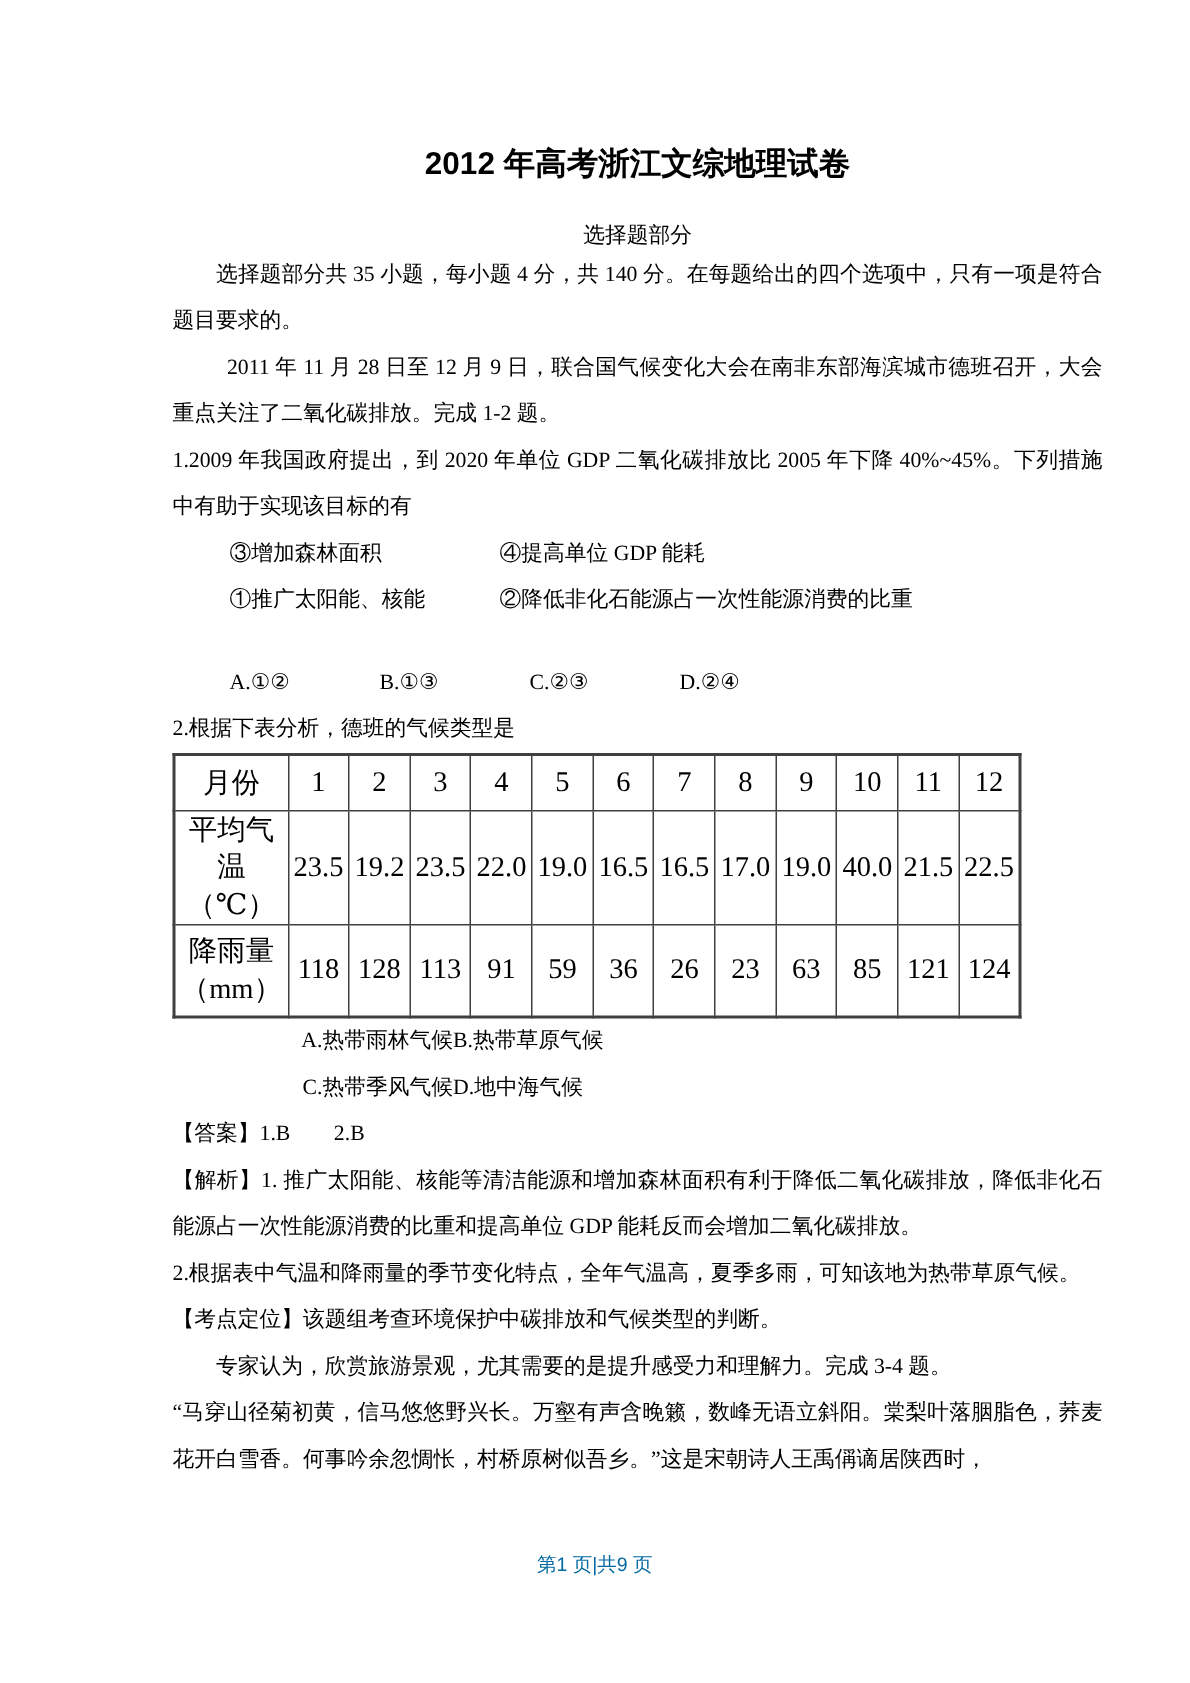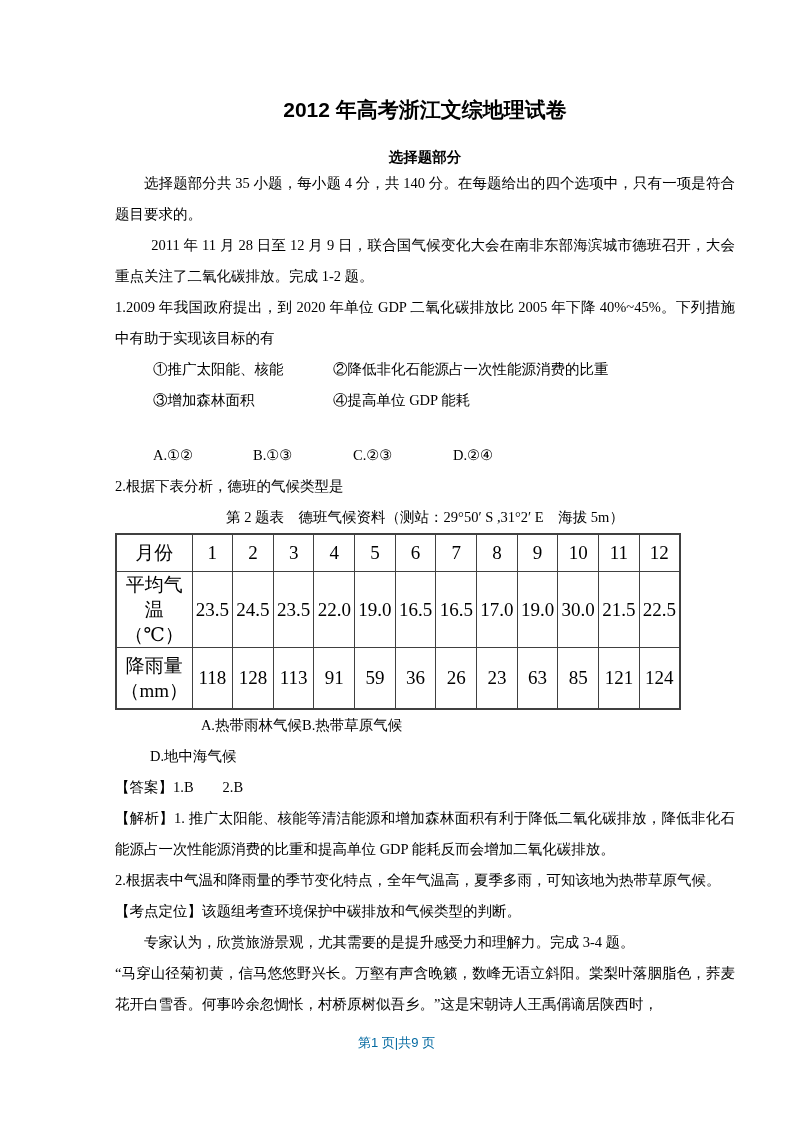--- a/index.html
+++ b/index.html
@@ -14,21 +14,21 @@
     overflow:hidden;
   }
   .doc-title{
     margin:0;
     font-family:"Liberation Sans","DejaVu Sans",sans-serif;
     font-size:21px;font-weight:bold;
     text-align:center;line-height:28px;
   }
   .section-heading{
     margin:22px 0 0 0;
-    font-size:14.5px;font-weight:bold;
+    font-size:14.5px;font-weight:normal;
     text-align:center;line-height:22px;
   }
   .para{
     margin:0;
     font-size:14.5px;
     line-height:31px;
     text-align:justify;
   }
   .indent2{text-indent:2em;}
   .indent25{text-indent:2.5em;}
@@ -76,38 +76,37 @@
 
   <h2 class="section-heading">选择题部分</h2>
 
   <p class="para indent2">选择题部分共 35 小题，每小题 4 分，共 140 分。在每题给出的四个选项中，只有一项是符合题目要求的。</p>
 
   <p class="para indent25">2011 年 11 月 28 日至 12 月 9 日，联合国气候变化大会在南非东部海滨城市德班召开，大会重点关注了二氧化碳排放。完成 1-2 题。</p>
 
   <p class="para">1.2009 年我国政府提出，到 2020 年单位 GDP 二氧化碳排放比 2005 年下降 40%~45%。下列措施中有助于实现该目标的有</p>
 
   <div class="opt-row">
+    <span class="col1">③增加森林面积</span>
+    <span class="col2">④提高单位 GDP 能耗</span>
+  </div>
+  <div class="opt-row">
     <span class="col1">①推广太阳能、核能</span>
     <span class="col2">②降低非化石能源占一次性能源消费的比重</span>
-  </div>
-  <div class="opt-row">
-    <span class="col1">③增加森林面积</span>
-    <span class="col2">④提高单位 GDP 能耗</span>
   </div>
 
   <div class="abcd-row">
     <span class="ch">A.①②</span>
     <span class="ch">B.①③</span>
     <span class="ch">C.②③</span>
     <span class="ch">D.②④</span>
   </div>
 
   <p class="para">2.根据下表分析，德班的气候类型是</p>
 
-  <p class="table-caption">第 2 题表　德班气候资料（测站：29°50′ S ,31°2′ E　海拔 5m）</p>
 
   <table class="climate">
     <colgroup>
       <col style="width:76px">
       <col span="12">
     </colgroup>
     <tbody>
         <tr class="hrow">
       <td class="lab">月份</td>
       <td>1</td>
@@ -122,29 +121,29 @@
       <td>10</td>
       <td>11</td>
       <td>12</td>
     </tr>
     <tr class="drow">
       <td class="lab">
         <div>平均气温</div>
         <div>（℃）</div>
       </td>
       <td>23.5</td>
-      <td>24.5</td>
+      <td>19.2</td>
       <td>23.5</td>
       <td>22.0</td>
       <td>19.0</td>
       <td>16.5</td>
       <td>16.5</td>
       <td>17.0</td>
       <td>19.0</td>
-      <td>30.0</td>
+      <td>40.0</td>
       <td>21.5</td>
       <td>22.5</td>
     </tr>
     <tr class="drow">
       <td class="lab">
         <div>降雨量</div>
         <div>（mm）</div>
       </td>
       <td>118</td>
       <td>128</td>
@@ -160,20 +159,21 @@
       <td>124</td>
     </tr>
   </tbody>
     </table>
 
   <div class="q2-row">
     <span class="col1">A.热带雨林气候</span>
     <span class="col2">B.热带草原气候</span>
   </div>
   <div class="q2-row">
+    <span class="col1">C.热带季风气候</span>
     <span class="col2">D.地中海气候</span>
   </div>
 
   <p class="para">【答案】1.B　　2.B</p>
 
   <p class="para">【解析】1. 推广太阳能、核能等清洁能源和增加森林面积有利于降低二氧化碳排放，降低非化石能源占一次性能源消费的比重和提高单位 GDP 能耗反而会增加二氧化碳排放。</p>
 
   <p class="para">2.根据表中气温和降雨量的季节变化特点，全年气温高，夏季多雨，可知该地为热带草原气候。</p>
 
   <p class="para">【考点定位】该题组考查环境保护中碳排放和气候类型的判断。</p>

